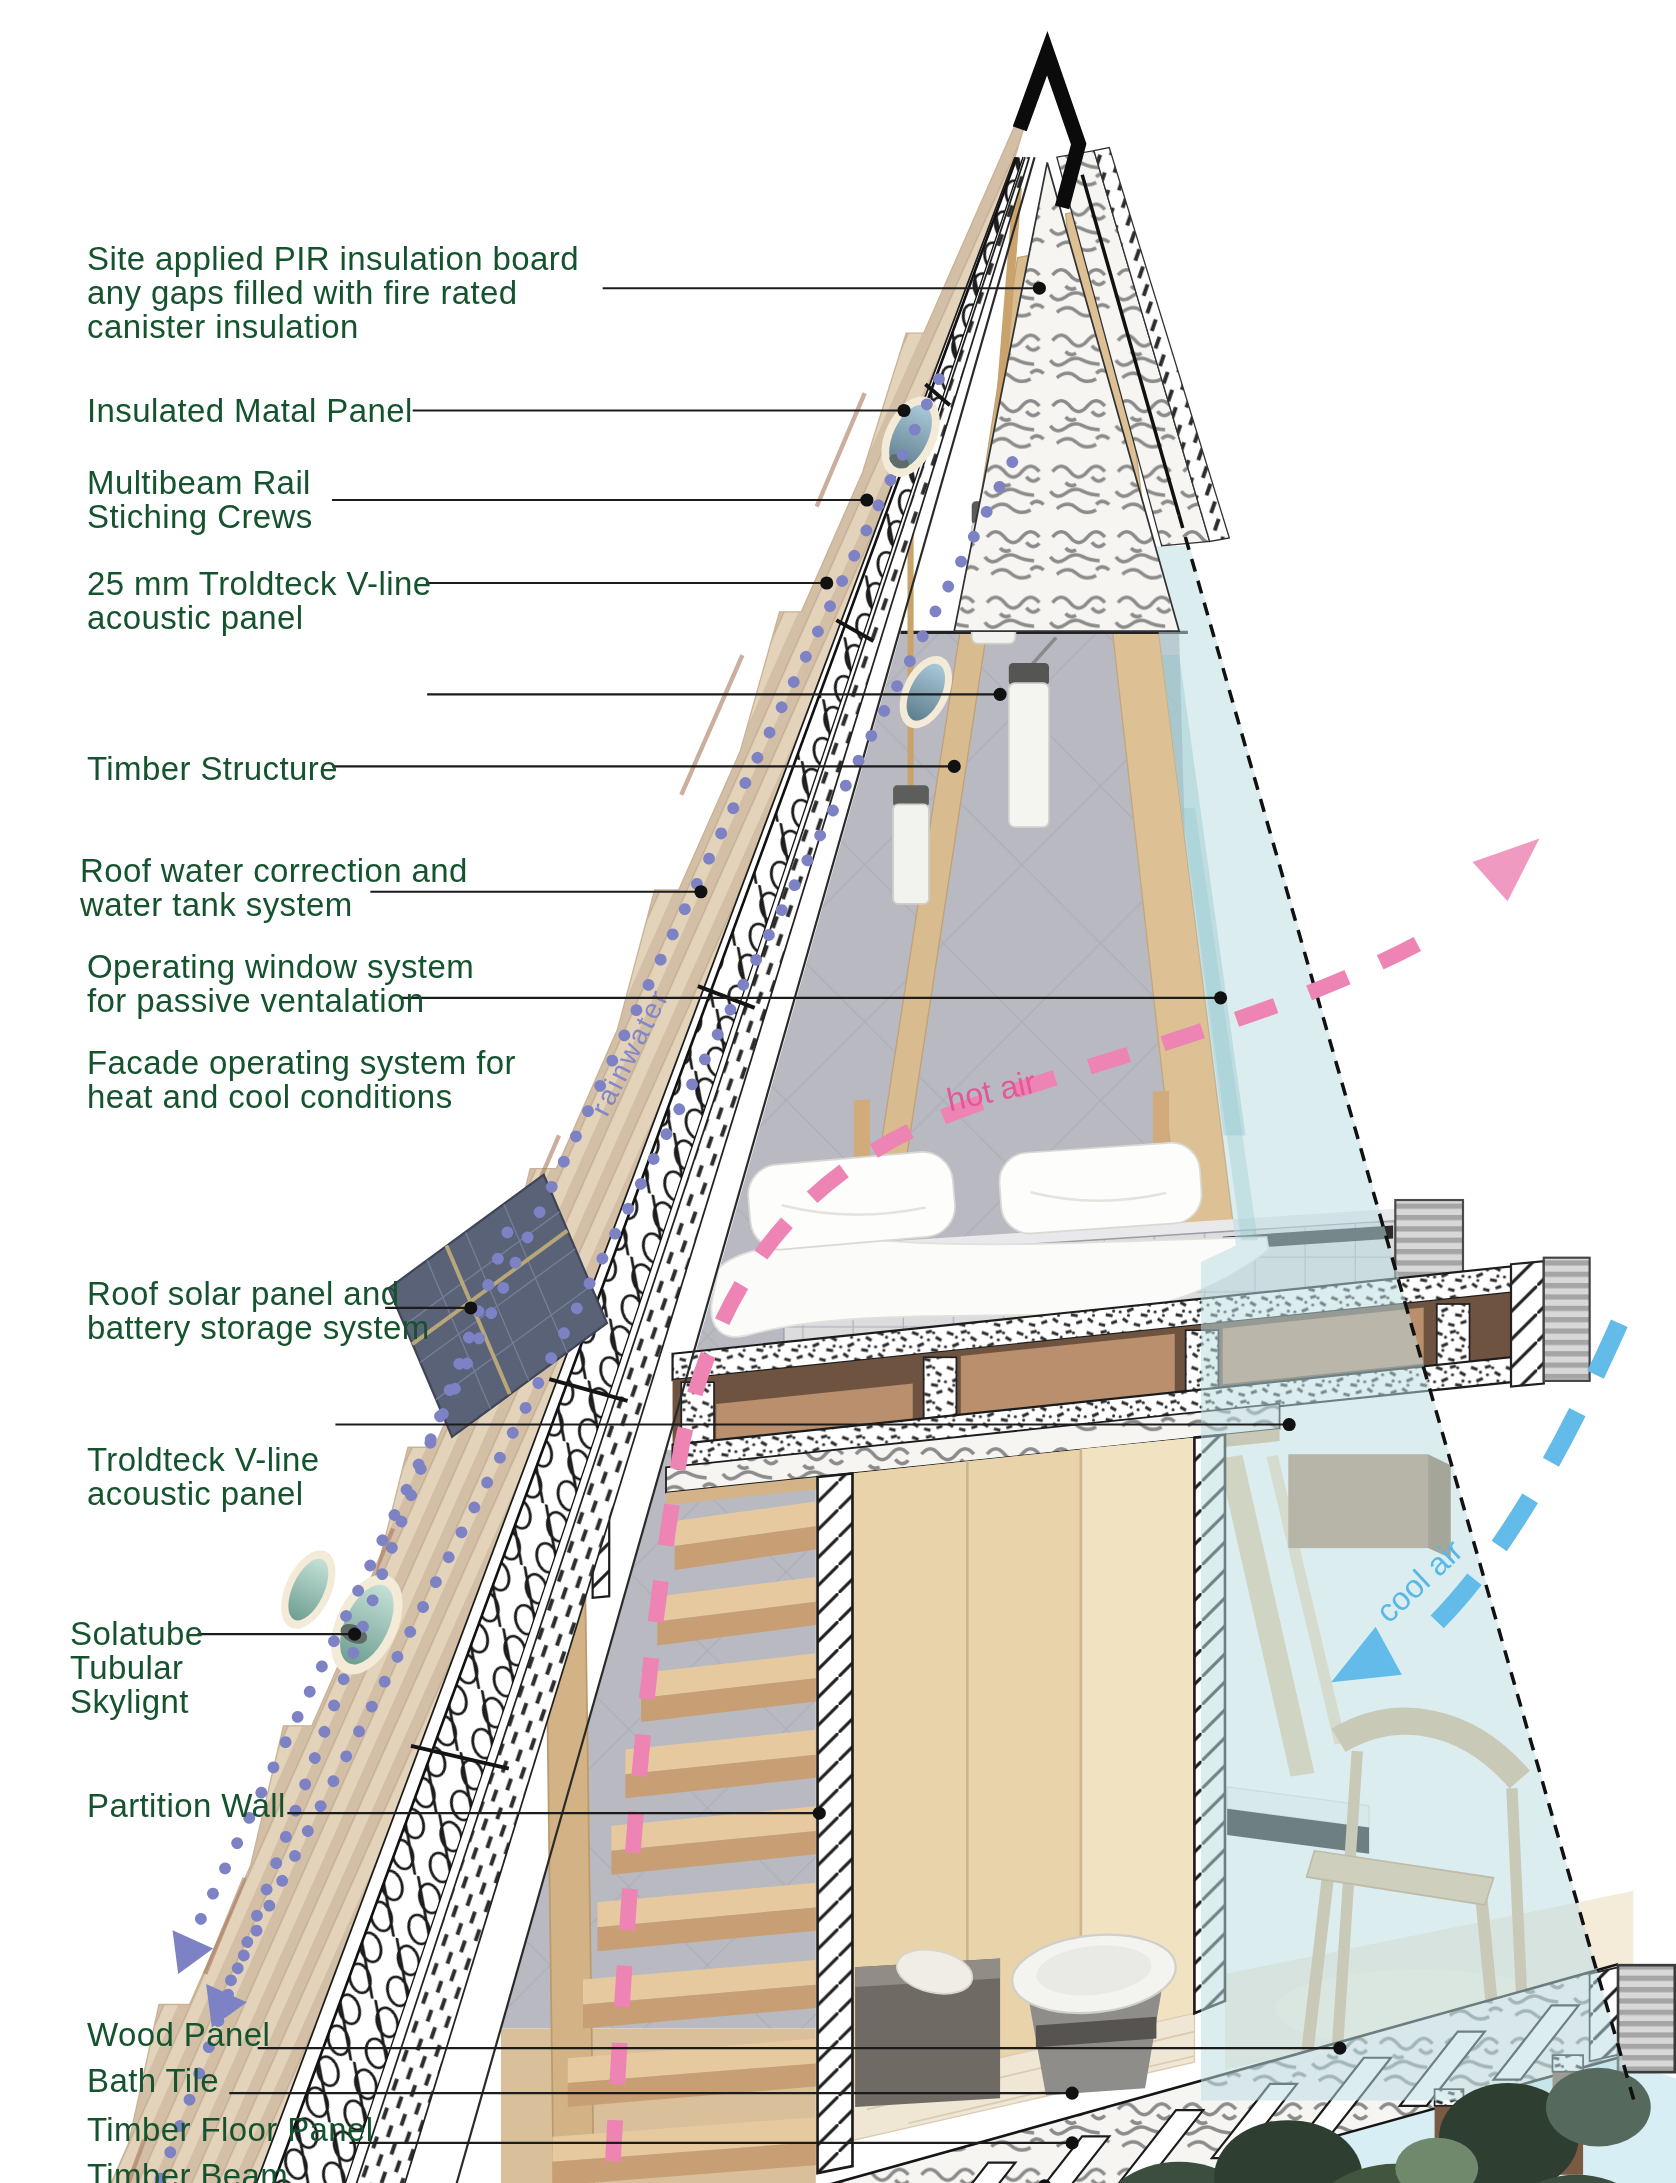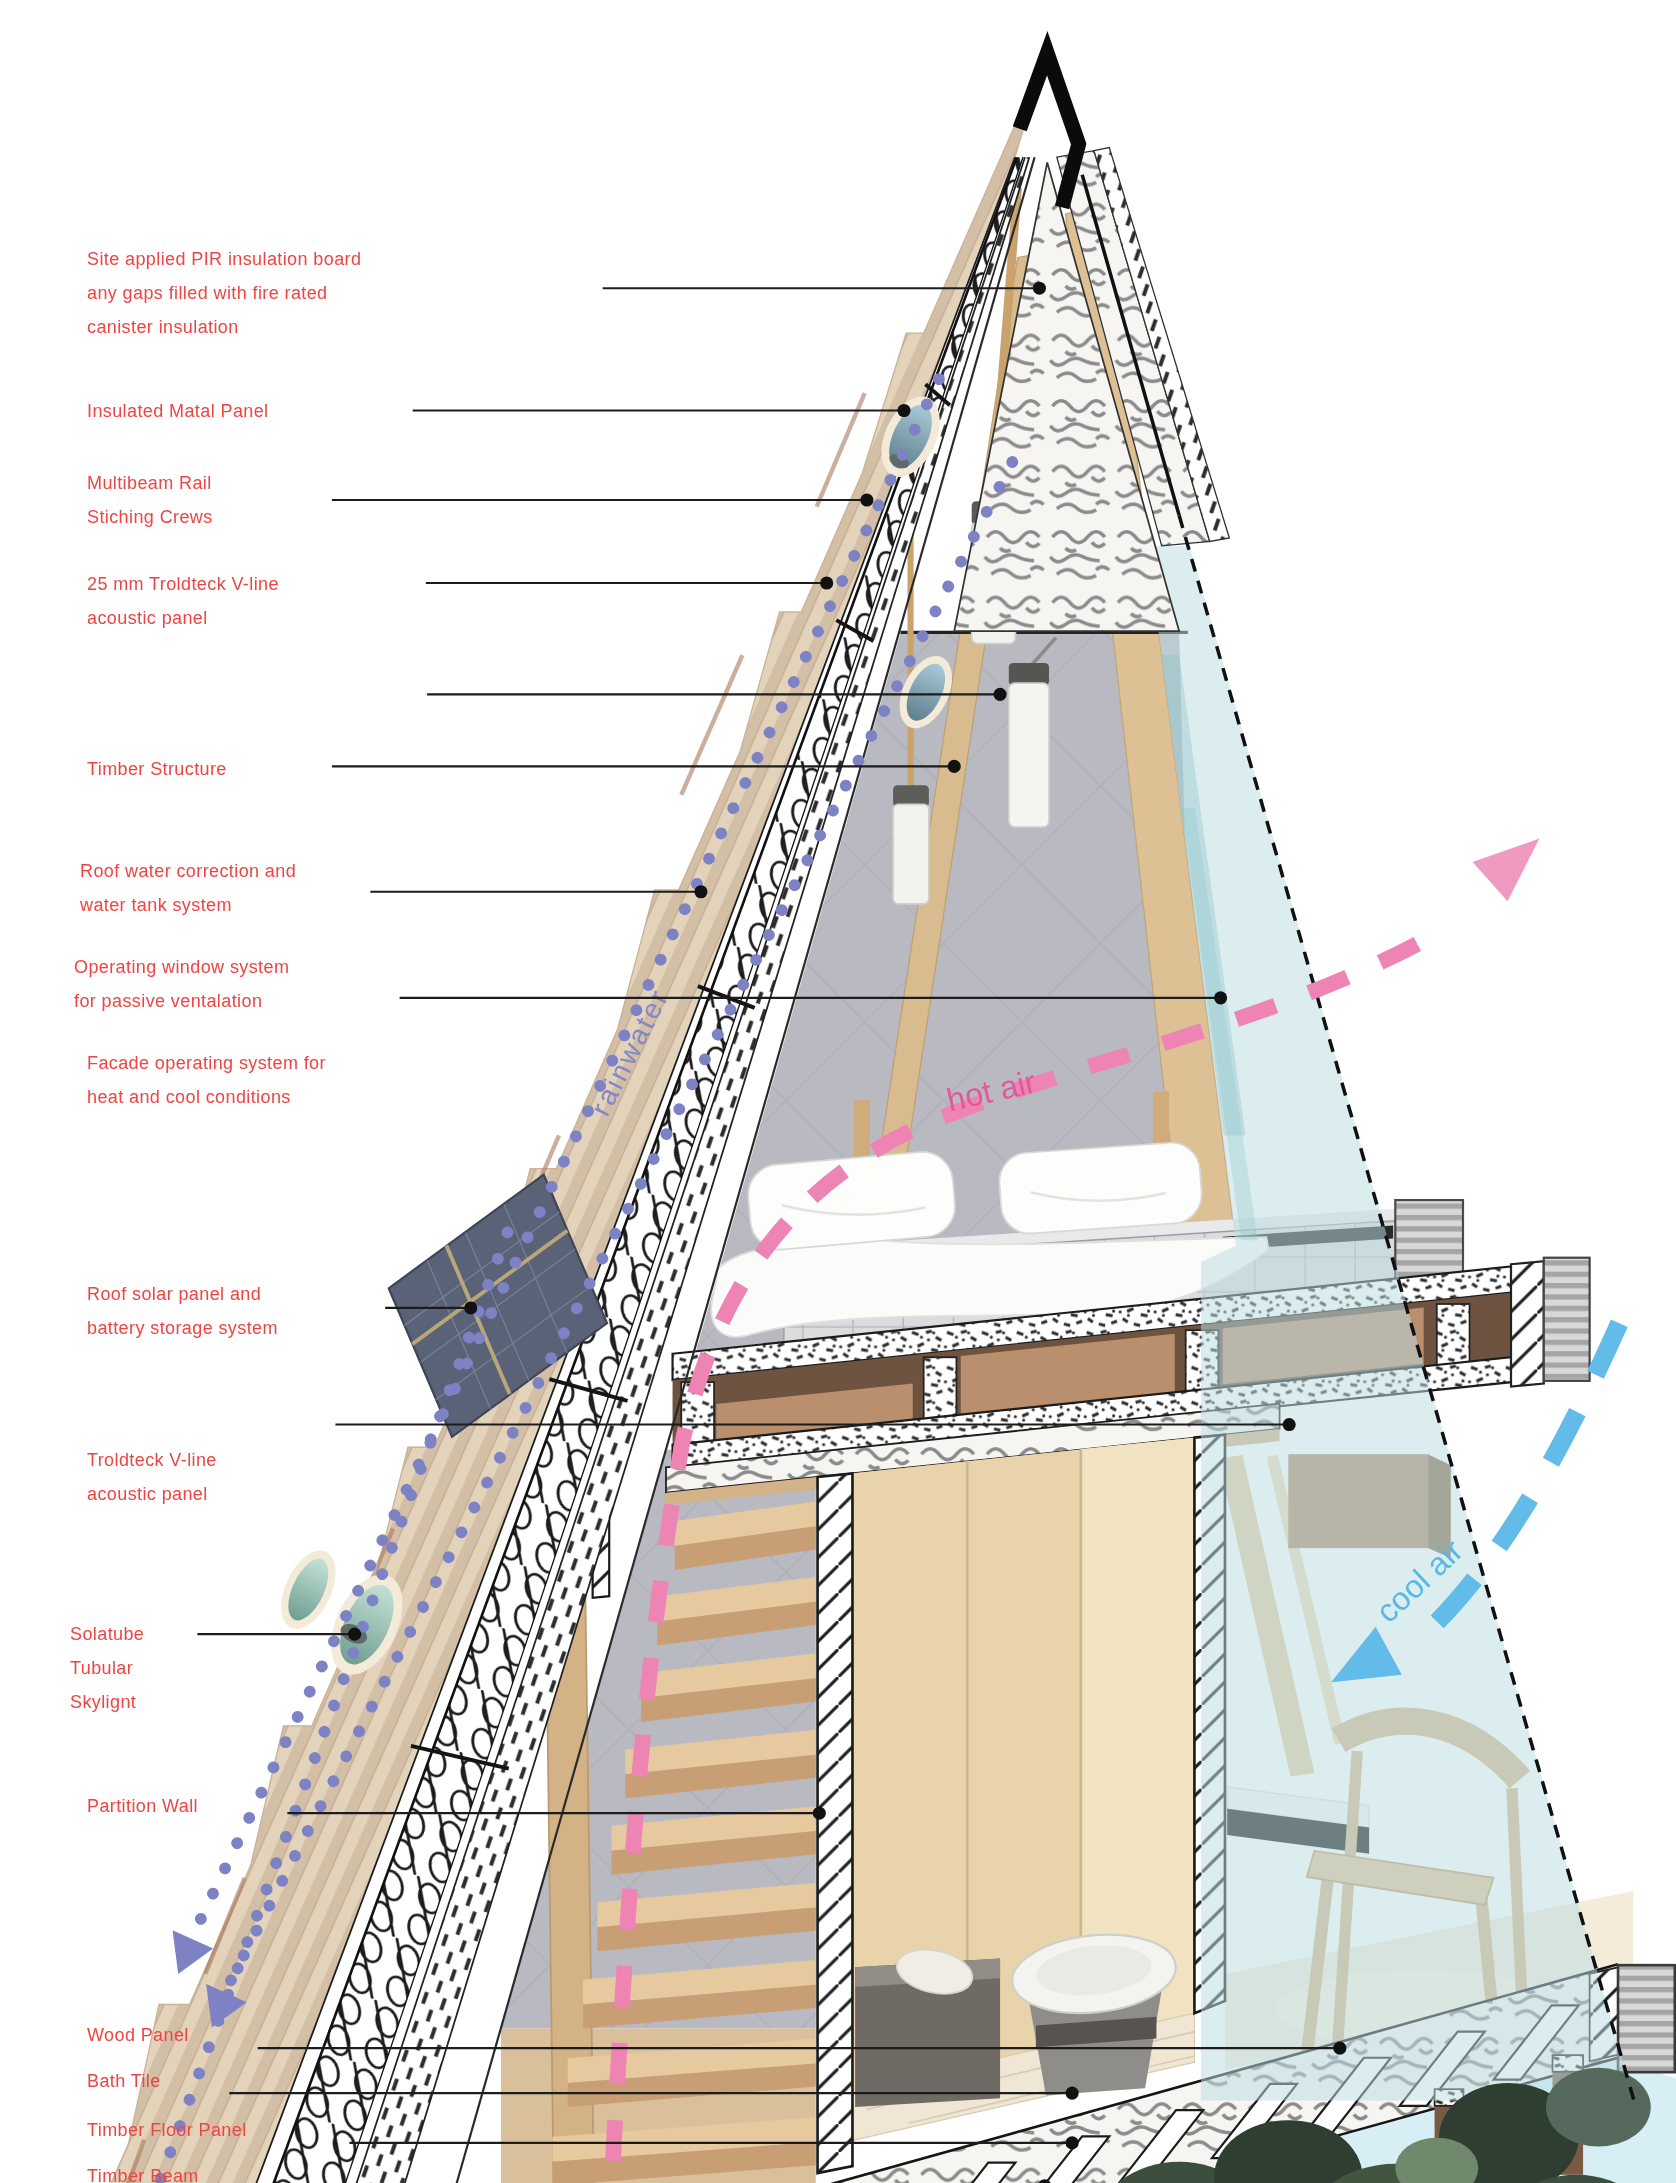--- a/index.html
+++ b/index.html
@@ -1,19 +1,19 @@
 <!DOCTYPE html>
 <html style="font-size:7px"><head>
 <meta charset="utf-8">
 <style>
   html,body{margin:0;padding:0;background:#ffffff;}
   .canvas{position:relative;width:1677px;height:2401px;background:#ffffff;overflow:hidden;
           font-family:"Liberation Sans", sans-serif;}
   .canvas svg.scene{position:absolute;left:0;top:0;}
-  .lbl{position:absolute;color:#ef4444;font-size:18px;line-height:34px;letter-spacing:0.4px;white-space:nowrap;}
+  .lbl{position:absolute;color:#14532d;font-size:33px;line-height:34px;letter-spacing:0.4px;white-space:nowrap;}
   .lbl span{display:block;}
   .ann{font-family:"Liberation Sans", sans-serif;}
 </style>
 </head>
 <body>
 
 <div class="canvas">
 
 <svg class="scene" width="1677" height="2401" viewBox="0 0 3840 5498">
 <defs>
@@ -493,21 +493,21 @@
   <span>25 mm Troldteck V-line</span>
   <span>acoustic panel</span>
 </div>
 <div class="lbl" style="left:87px;top:752px;">
   <span>Timber Structure</span>
 </div>
 <div class="lbl" style="left:80px;top:854px;">
   <span>Roof water correction and</span>
   <span>water tank system</span>
 </div>
-<div class="lbl" style="left:74px;top:950px;">
+<div class="lbl" style="left:87px;top:950px;">
   <span>Operating window system</span>
   <span>for passive ventalation</span>
 </div>
 <div class="lbl" style="left:87px;top:1046px;">
   <span>Facade operating system for</span>
   <span>heat and cool conditions</span>
 </div>
 <div class="lbl" style="left:87px;top:1277px;">
   <span>Roof solar panel and</span>
   <span>battery storage system</span>

